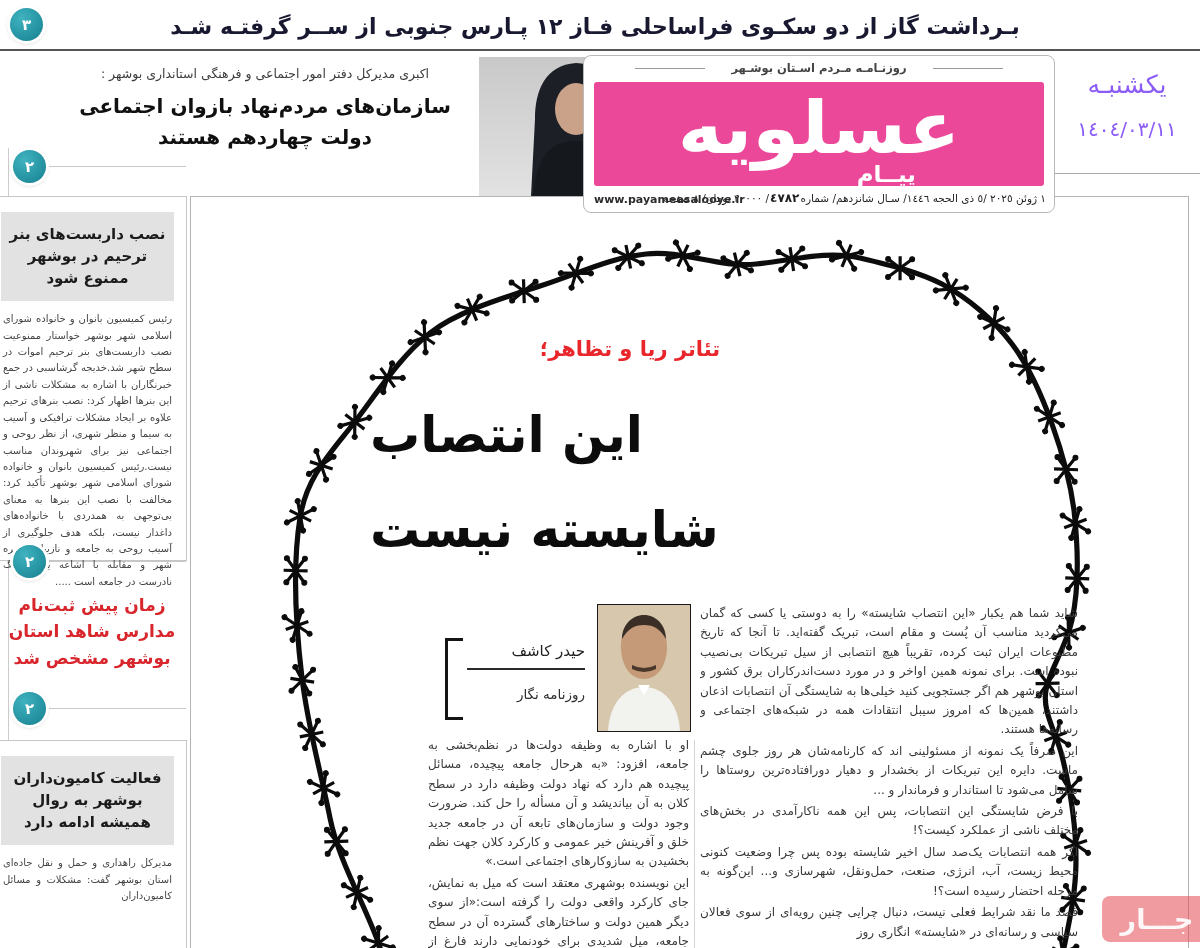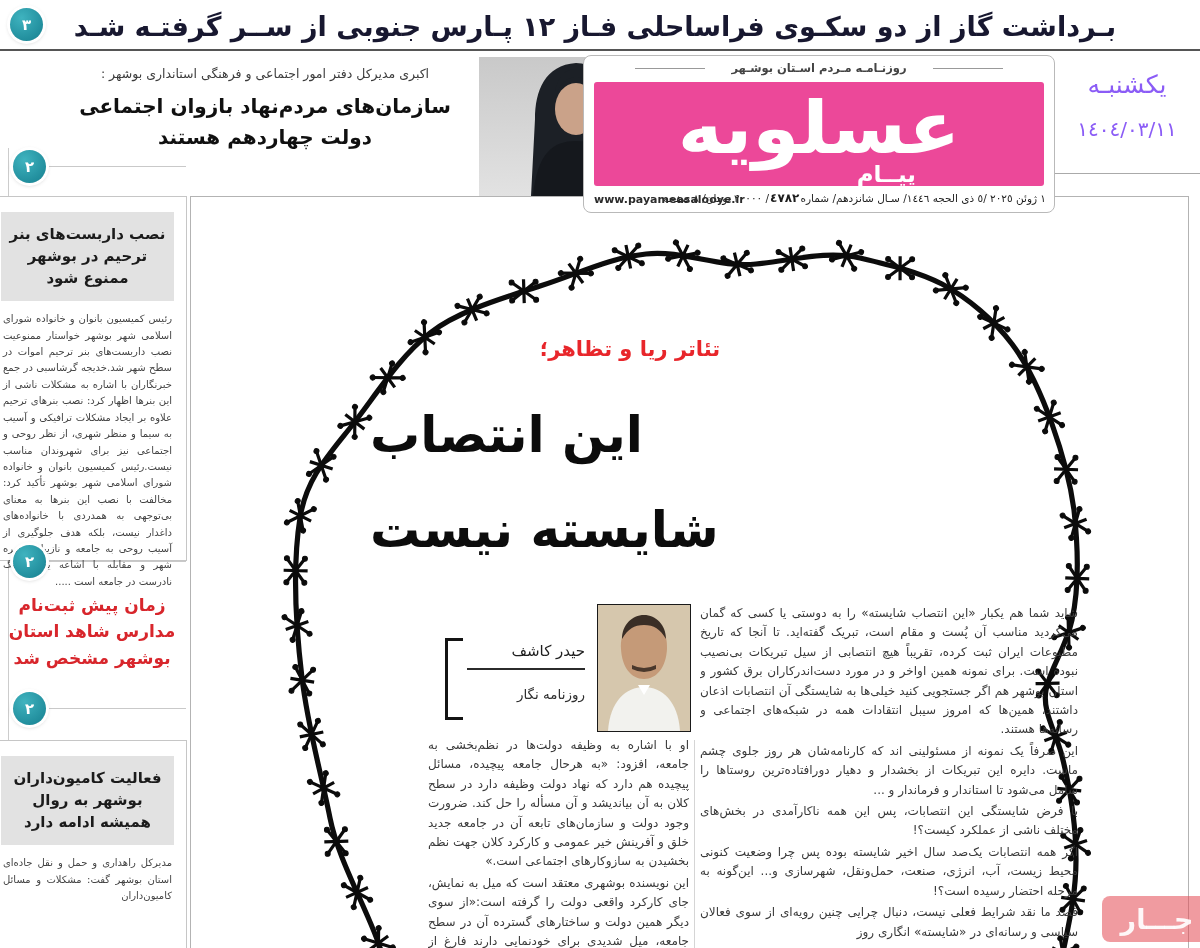--- a/index.html
+++ b/index.html
@@ -8,21 +8,21 @@
     background:#ffffff;
     font-family:"DejaVu Sans",sans-serif;
     -webkit-font-smoothing:antialiased;
   }
   .abs{position:absolute;}
   .rtl{direction:rtl;}
   
   .topbar-headline{
     left:50px;right:60px;top:4px;height:44px;
     display:flex;align-items:center;justify-content:center;
-    font-size:27px;font-weight:bold;color:#181830;letter-spacing:-.5px;
+    font-size:22px;font-weight:bold;color:#181830;letter-spacing:-.5px;
     white-space:nowrap;
   }
   .topbar-rule{left:0;right:0;top:49px;height:2px;background:#555;}
   .badge{
     width:33px;height:33px;border-radius:50%;
     background:radial-gradient(circle at 35% 30%,#3fb3bf,#157f8f);
     box-shadow:0 0 0 3px #fff,0 1px 5px rgba(0,0,0,.4);
     color:#fff;font-size:15px;font-weight:bold;
     display:flex;align-items:center;justify-content:center;
     z-index:5;

